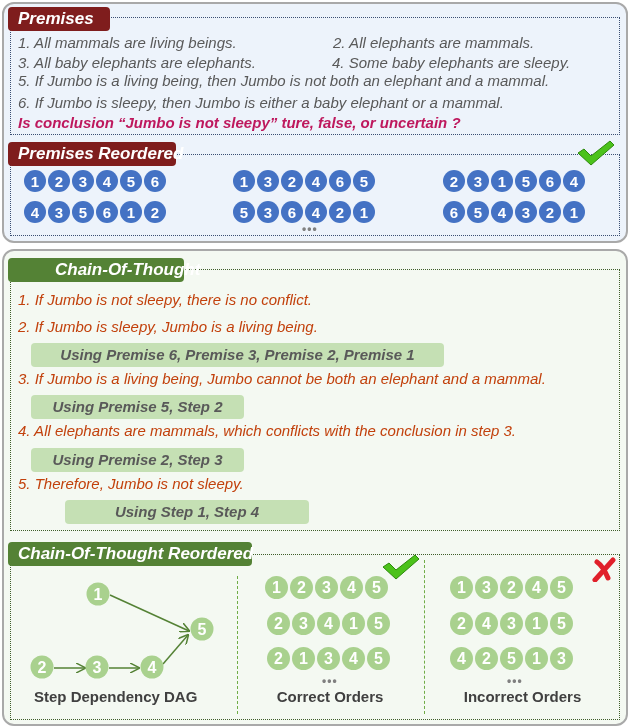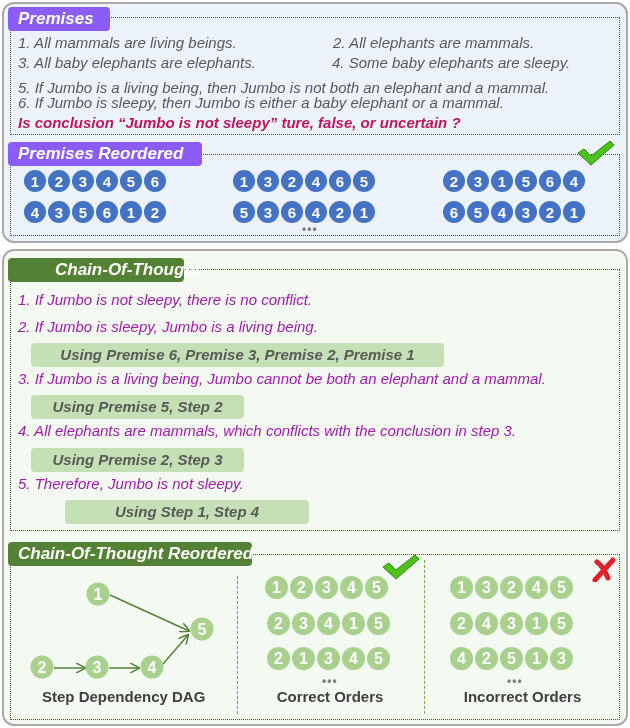--- a/index.html
+++ b/index.html
@@ -25,21 +25,21 @@
     height: 24px;
     border-radius: 4px;
     color: #ffffff;
     font-weight: bold;
     font-style: italic;
     font-size: 17px;
     line-height: 24px;
     padding: 0 10px;
     white-space: nowrap;
   }
-  .tag.blue { background: #8b5cf6; }
+  .tag.blue { background: #7f1d1d; }
   .tag.green { background: #548235; }
 
   .ptext {
     position: absolute;
     font-style: italic;
     font-size: 15px;
     color: #595959;
     white-space: nowrap;
   }
   .question {
@@ -59,21 +59,21 @@
   }
   .circ.blue { background: #4472c4; }
   .circ.green { background: #a9d18e; width: 23px; height: 23px; font-size: 16px; }
 
   .ellipsis { position: absolute; color: #808080; font-weight: bold; font-size: 12px; letter-spacing: 1px; }
 
   .step {
     position: absolute;
     font-style: italic;
     font-size: 15px;
-    color: #a21caf;
+    color: #c2410c;
     white-space: nowrap;
   }
   .using {
     position: absolute;
     background: #c5e0b4;
     border-radius: 4px;
     height: 24px;
     line-height: 24px;
     font-style: italic;
     font-weight: bold;
@@ -102,26 +102,26 @@
 
 <div class="panel" id="premises-panel"></div>
 
 <div class="dotbox" style="left:10px; top:17px; width:610px; height:118px;"></div>
 <div class="tag blue" style="left:8px; top:7px; width:102px;">Premises</div>
 
 <div class="ptext" style="left:18px; top:34px;">1. All mammals are living beings.</div>
 <div class="ptext" style="left:333px; top:34px;">2. All elephants are mammals.</div>
 <div class="ptext" style="left:18px; top:54px;">3. All baby elephants are elephants.</div>
 <div class="ptext" style="left:332px; top:54px;">4. Some baby elephants are sleepy.</div>
-<div class="ptext" style="left:18px; top:79px;">5. If Jumbo is a living being, then Jumbo is not both an elephant and a mammal.</div>
+<div class="ptext" style="left:18px; top:72px;">5. If Jumbo is a living being, then Jumbo is not both an elephant and a mammal.</div>
 <div class="ptext" style="left:18px; top:94px;">6. If Jumbo is sleepy, then Jumbo is either a baby elephant or a mammal.</div>
 <div class="question" style="left:18px; top:114px;">Is conclusion “Jumbo is not sleepy” ture, false, or uncertain ?</div>
 
 <div class="dotbox" style="left:10px; top:154px; width:610px; height:82px;"></div>
-<div class="tag blue" style="left:8px; top:142px; width:194px;">Premises Reordered</div>
+<div class="tag blue" style="left:8px; top:142px; width:168px;">Premises Reordered</div>
 
 <div class="row" style="left:24px; top:170px;">
   <div class="circ blue">1</div>
   <div class="circ blue">2</div>
   <div class="circ blue">3</div>
   <div class="circ blue">4</div>
   <div class="circ blue">5</div>
   <div class="circ blue">6</div>
 </div>
 <div class="row" style="left:24px; top:201px;">
@@ -209,21 +209,21 @@
     <circle cx="22" cy="97" r="11.5" fill="#a9d18e"></circle>
       <text x="22" y="103">2</text>
     <circle cx="77" cy="97" r="11.5" fill="#a9d18e"></circle>
       <text x="77" y="103">3</text>
     <circle cx="132" cy="97" r="11.5" fill="#a9d18e"></circle>
       <text x="132" y="103">4</text>
     <circle cx="182" cy="59" r="11.5" fill="#a9d18e"></circle>
       <text x="182" y="65">5</text>
   </g>
 </svg>
-<div class="caption" style="left:42px; top:688px; width:150px;text-align:center;">Step Dependency DAG</div>
+<div class="caption" style="left:34px; top:688px; width:150px;text-align:center;">Step Dependency DAG</div>
 
 <div class="row" style="left:265px; top:576px;">
   <div class="circ green">1</div>
   <div class="circ green">2</div>
   <div class="circ green">3</div>
   <div class="circ green">4</div>
   <div class="circ green">5</div>
 </div>
 <div class="row" style="left:267px; top:612px;">
   <div class="circ green">2</div>

